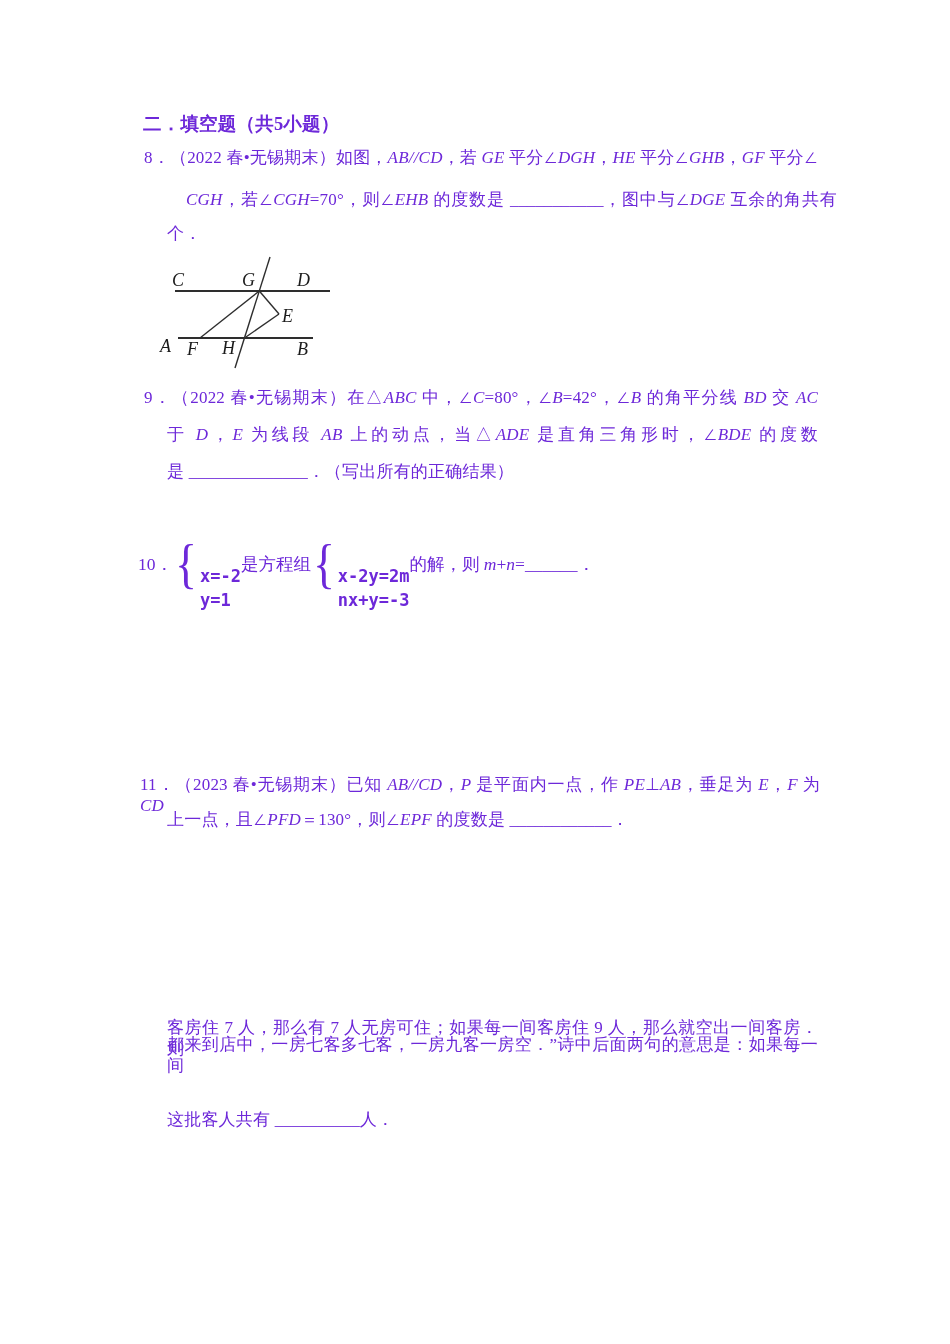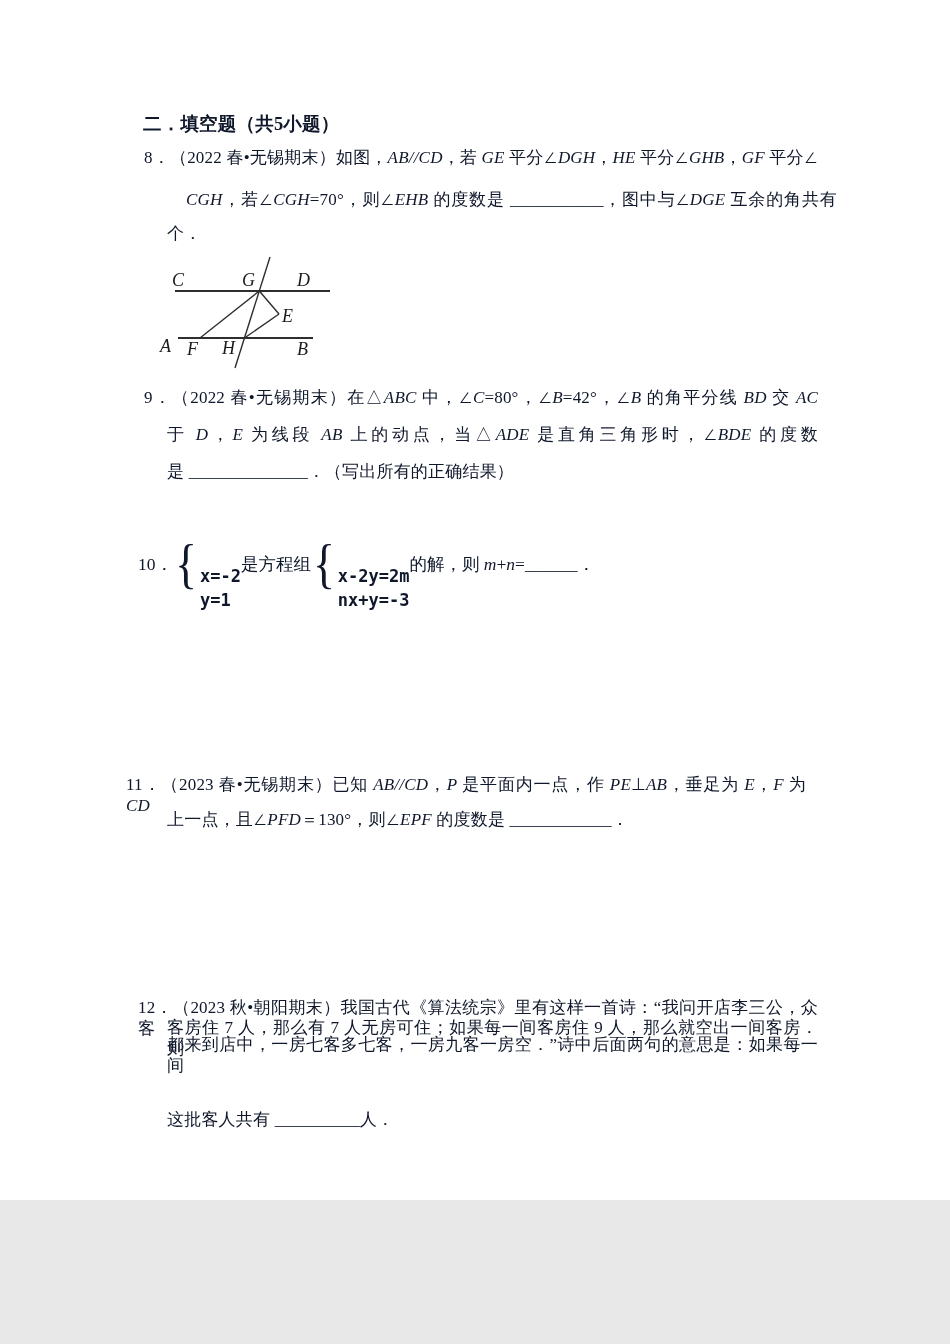--- a/index.html
+++ b/index.html
@@ -1,23 +1,23 @@
 <!DOCTYPE html>
 <html><head>
 <meta charset="utf-8">
 <style>
   html, body { margin: 0; padding: 0; background: #e8e8e8; }
   .page {
     position: relative;
     width: 950px;
-    height: 1200px;
+    height: 1344px;
     background: #ffffff;
     overflow: hidden;
     font-family: "Liberation Serif", serif;
-    color: #0f172a;
+    color: #6d28d9;
   }
   .line {
     position: absolute;
     font-size: 17px;
     line-height: 21px;
     letter-spacing: 0.2px;
     white-space: normal;
   }
   .j { text-align: justify; text-align-last: justify; }
   .header { font-weight: bold; font-size: 18.5px; }
@@ -119,30 +119,27 @@
       <span class="sys">
         <span class="brace">{</span>
         <span class="rows">
           <span class="mrow">x-2y=2m</span>
           <span class="mrow">nx+y=-3</span>
         </span>
       </span>
       <span><span class="c">的解，则 </span><span class="v">m</span><span class="c">+</span><span class="v">n</span><span class="c">=</span><span class="u">______</span><span class="c">．</span></span>
   </div>
 
-  <div class="line j" style="top:774px; left:126px; width:680px;">
+  <div class="line j" style="top:774px; left:140px; width:680px;">
     <span class="qnum">11．</span><span><span class="c">（2023 春•无锡期末）已知 </span><span class="v">AB//CD</span><span class="c">，</span><span class="v">P</span><span class="c"> 是平面内一点，作 </span><span class="v">PE</span><span class="c">⊥</span><span class="v">AB</span><span class="c">，垂足为 </span><span class="v">E</span><span class="c">，</span><span class="v">F</span><span class="c"> 为 </span><span class="v">CD</span></span>
   </div>
   <div class="line" style="top:809px; left:167px;">
     <span><span class="c">上一点，且∠</span><span class="v">PFD</span><span class="c">＝130°，则∠</span><span class="v">EPF</span><span class="c"> 的度数是 </span><span class="u">____________</span><span class="c">．</span></span>
   </div>
 
-  <div class="line j" style="top:997px; left:138px; width:680px;">
-    <span class="qnum">12．</span><span><span class="c">（2023 秋•朝阳期末）我国古代《算法统宗》里有这样一首诗：“我问开店李三公，众客</span></span>
-  </div>
   <div class="line j" style="top:1034px; left:167px; width:651px;">
     <span><span class="c">都来到店中，一房七客多七客，一房九客一房空．”诗中后面两句的意思是：如果每一间</span></span>
   </div>
   <div class="line j" style="top:1017px; left:167px; width:651px;">
     <span><span class="c">客房住 7 人，那么有 7 人无房可住；如果每一间客房住 9 人，那么就空出一间客房．则</span></span>
   </div>
   <div class="line" style="top:1109px; left:167px;text-align:center;">
     <span><span class="c">这批客人共有 </span><span class="u">__________</span><span class="c">人．</span></span>
   </div>
 

